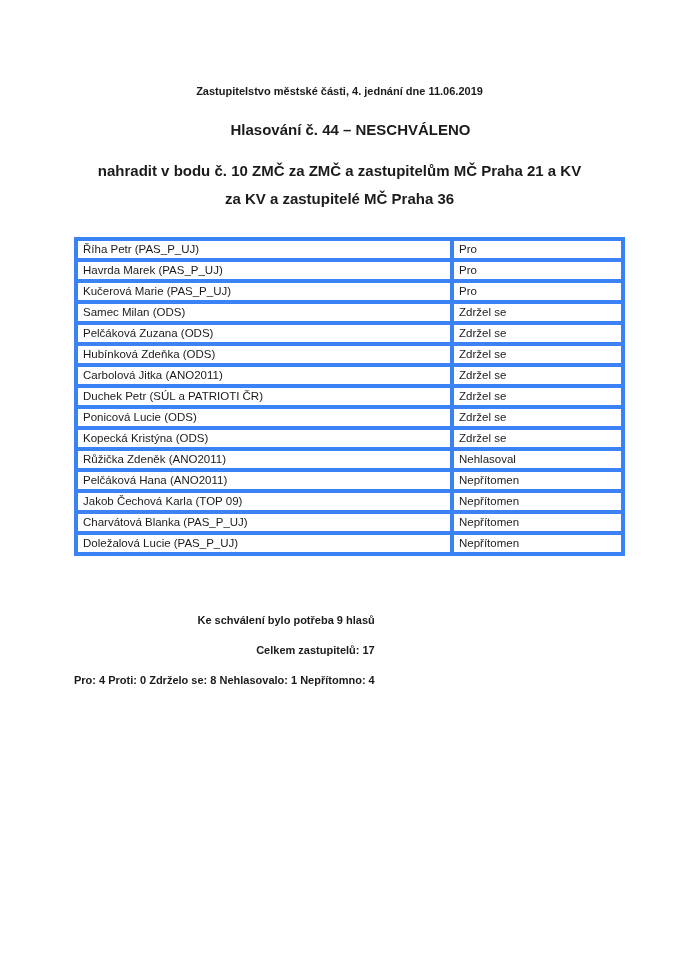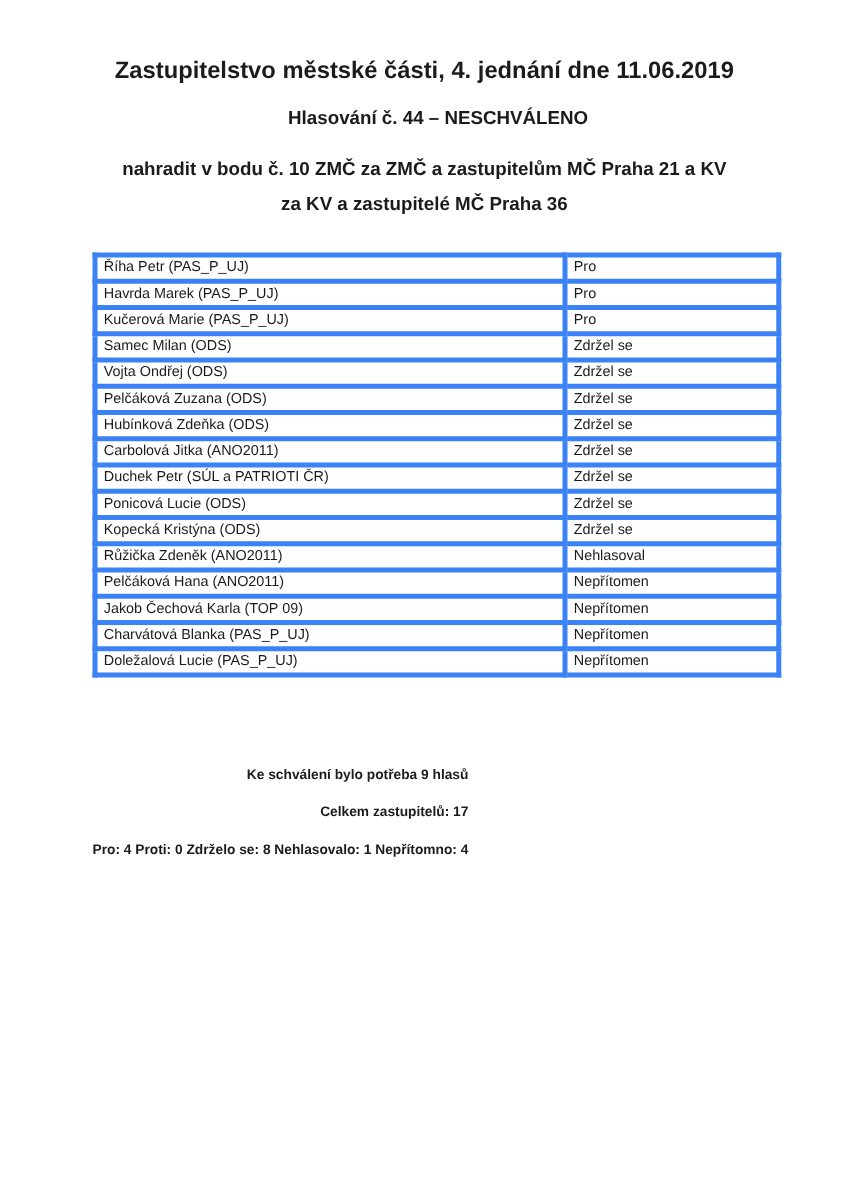--- a/index.html
+++ b/index.html
@@ -14,23 +14,23 @@
     color: #1b1b1b;
     position: relative;
     overflow: hidden;
   }
   .page {
     position: absolute;
     inset: 0;
   }
   .doc-title {
     margin: 0;
-    padding-top: 47px;
+    padding-top: 82px;
     text-align: center;
-    font-size: 19px;
+    font-size: 11px;
     font-weight: bold;
     line-height: 19px;
   }
   .vote-heading {
     margin: 0;
     padding-top: 19px;
     text-align: center;
     font-size: 15px;
     font-weight: bold;
     line-height: 19px;
@@ -102,24 +102,20 @@
         </tr>
         <tr>
           <td class="name-cell">Kučerová Marie (PAS_P_UJ)</td>
           <td class="vote-cell">Pro</td>
         </tr>
         <tr>
           <td class="name-cell">Samec Milan (ODS)</td>
           <td class="vote-cell">Zdržel se</td>
         </tr>
         <tr>
-          <td class="name-cell">Vojta Ondřej (ODS)</td>
-          <td class="vote-cell">Zdržel se</td>
-        </tr>
-        <tr>
           <td class="name-cell">Pelčáková Zuzana (ODS)</td>
           <td class="vote-cell">Zdržel se</td>
         </tr>
         <tr>
           <td class="name-cell">Hubínková Zdeňka (ODS)</td>
           <td class="vote-cell">Zdržel se</td>
         </tr>
         <tr>
           <td class="name-cell">Carbolová Jitka (ANO2011)</td>
           <td class="vote-cell">Zdržel se</td>

